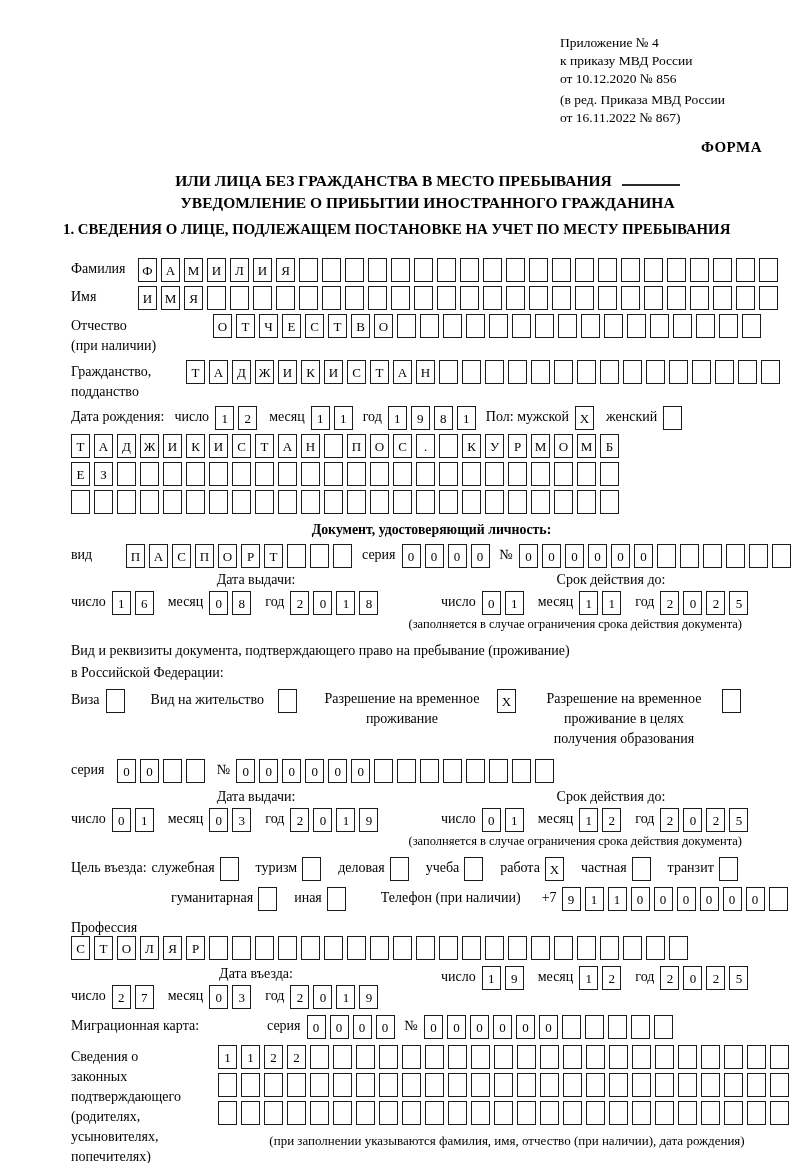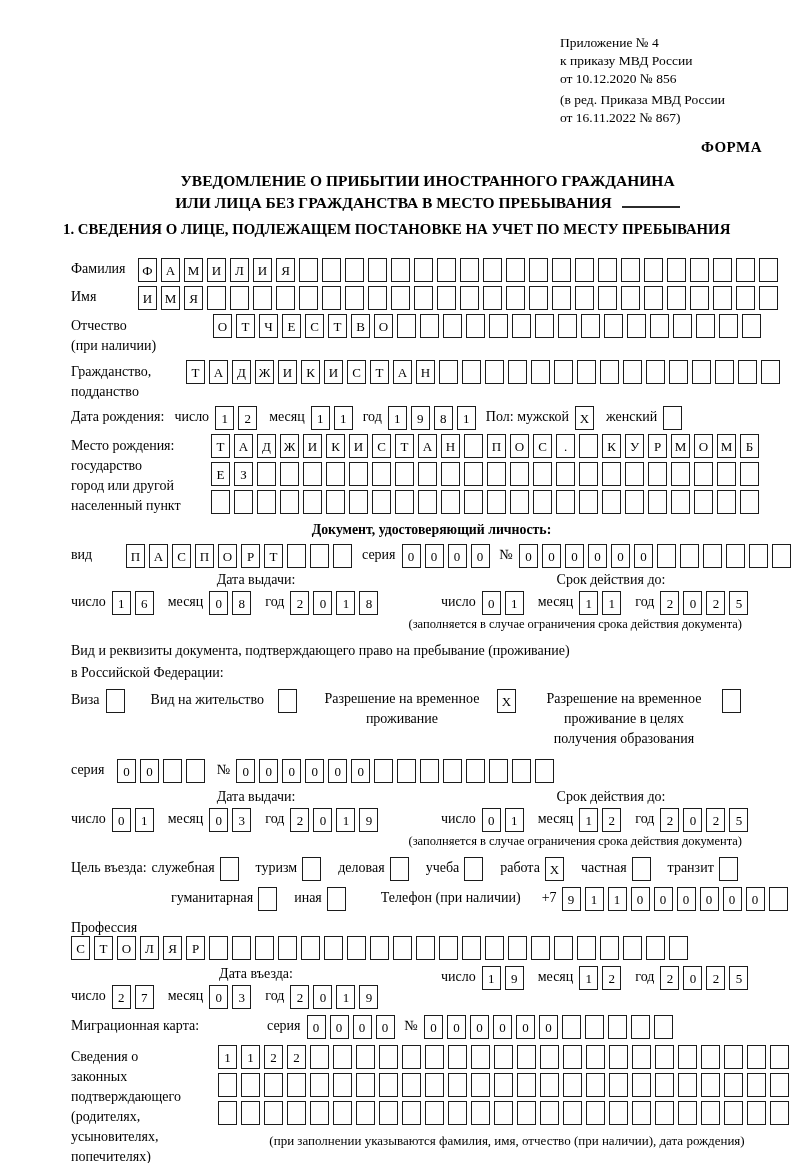--- a/index.html
+++ b/index.html
@@ -68,22 +68,22 @@
     <div>к приказу МВД России</div>
     <div>от 10.12.2020 № 856</div>
     <div class="gap"></div>
     <div>(в ред. Приказа МВД России</div>
     <div>от 16.11.2022 № 867)</div>
   </div>
 
   <div class="forma">ФОРМА</div>
 
   <div class="title">
+    <div><span>ИЛИ ЛИЦА БЕЗ ГРАЖДАНСТВА В МЕСТО ПРЕБЫВАНИЯ</span><span class="blank"></span></div>
     <div>УВЕДОМЛЕНИЕ О ПРИБЫТИИ ИНОСТРАННОГО ГРАЖДАНИНА</div>
-    <div><span>ИЛИ ЛИЦА БЕЗ ГРАЖДАНСТВА В МЕСТО ПРЕБЫВАНИЯ</span><span class="blank"></span></div>
   </div>
 
   <div class="sec1">1. СВЕДЕНИЯ О ЛИЦЕ, ПОДЛЕЖАЩЕМ ПОСТАНОВКЕ НА УЧЕТ ПО МЕСТУ ПРЕБЫВАНИЯ</div>
 
   <div class="rows">
 
     <div class="frow">
       <span class="lbl w-sur">Фамилия</span>
       <span class="boxes">
           <span class="cell">Ф</span>
@@ -242,26 +242,20 @@
       <span class="boxes">
           <span class="cell">X</span>
         </span>
       <span class="inl ml8 mr6">женский</span>
       <span class="boxes">
           <span class="cell"></span>
         </span>
     </div>
 
     <div class="frow">
-      <div class="mlab w-place">
-        <div>Место рождения:</div>
-        <div>государство</div>
-        <div>город или другой</div>
-        <div>населенный пункт</div>
-      </div>
       <div class="stack">
         <span class="boxes">
             <span class="cell">Т</span>
             <span class="cell">А</span>
             <span class="cell">Д</span>
             <span class="cell">Ж</span>
             <span class="cell">И</span>
             <span class="cell">К</span>
             <span class="cell">И</span>
             <span class="cell">С</span>

